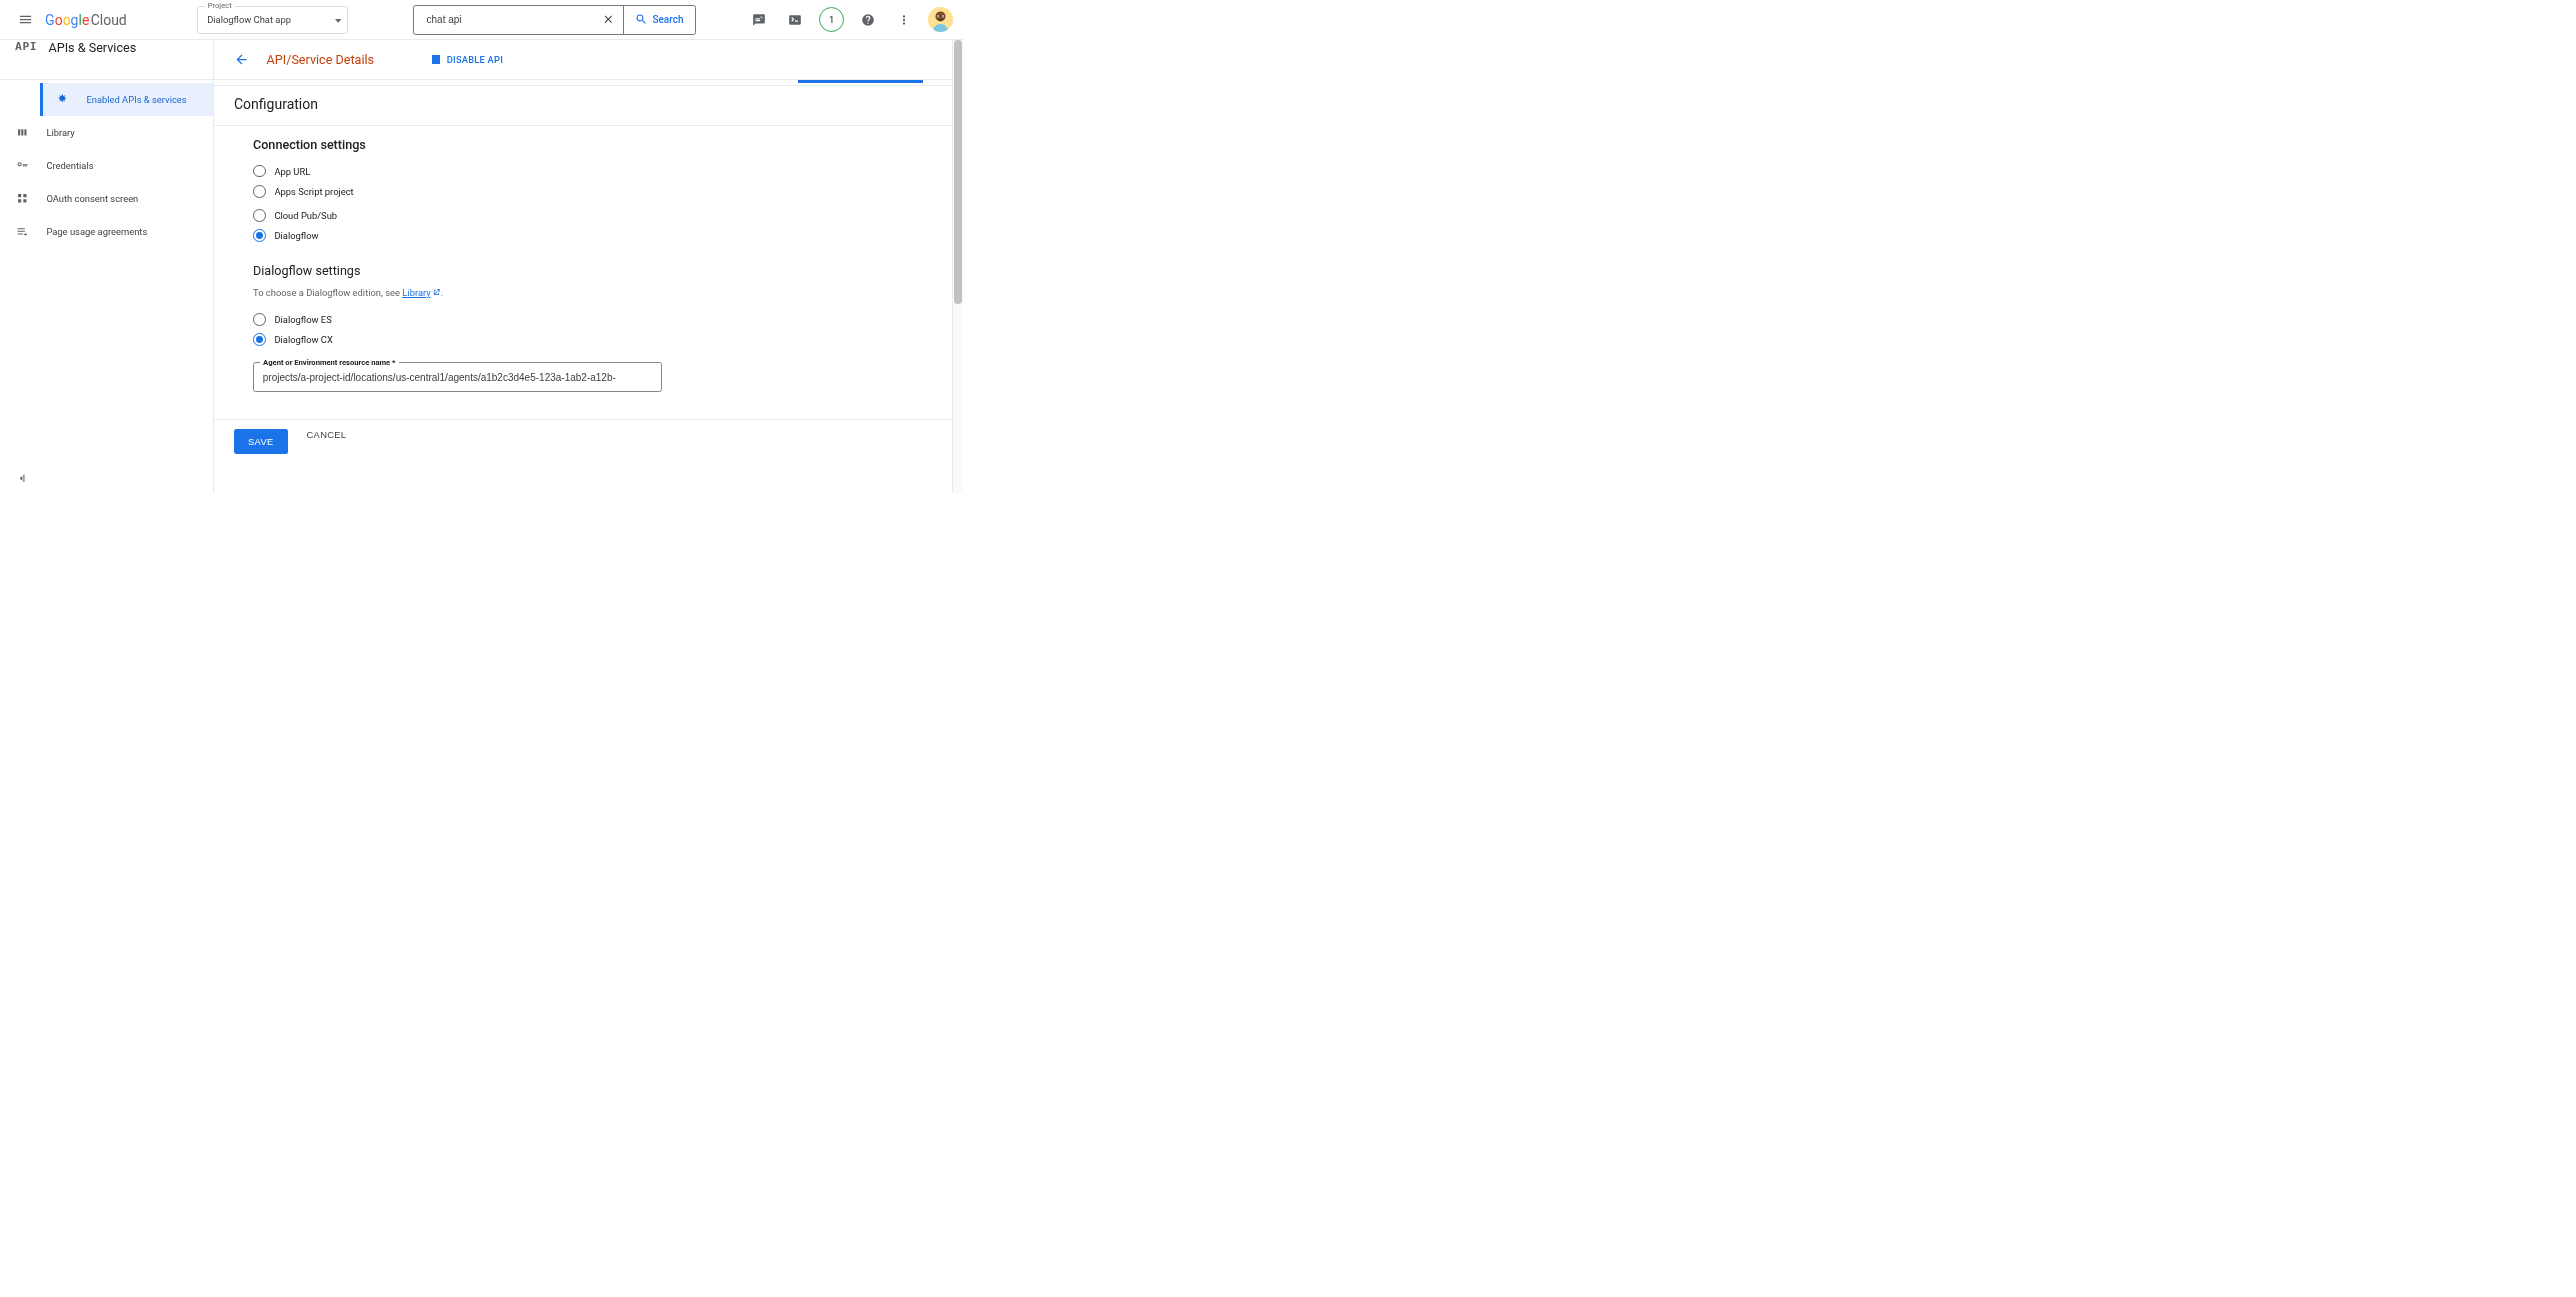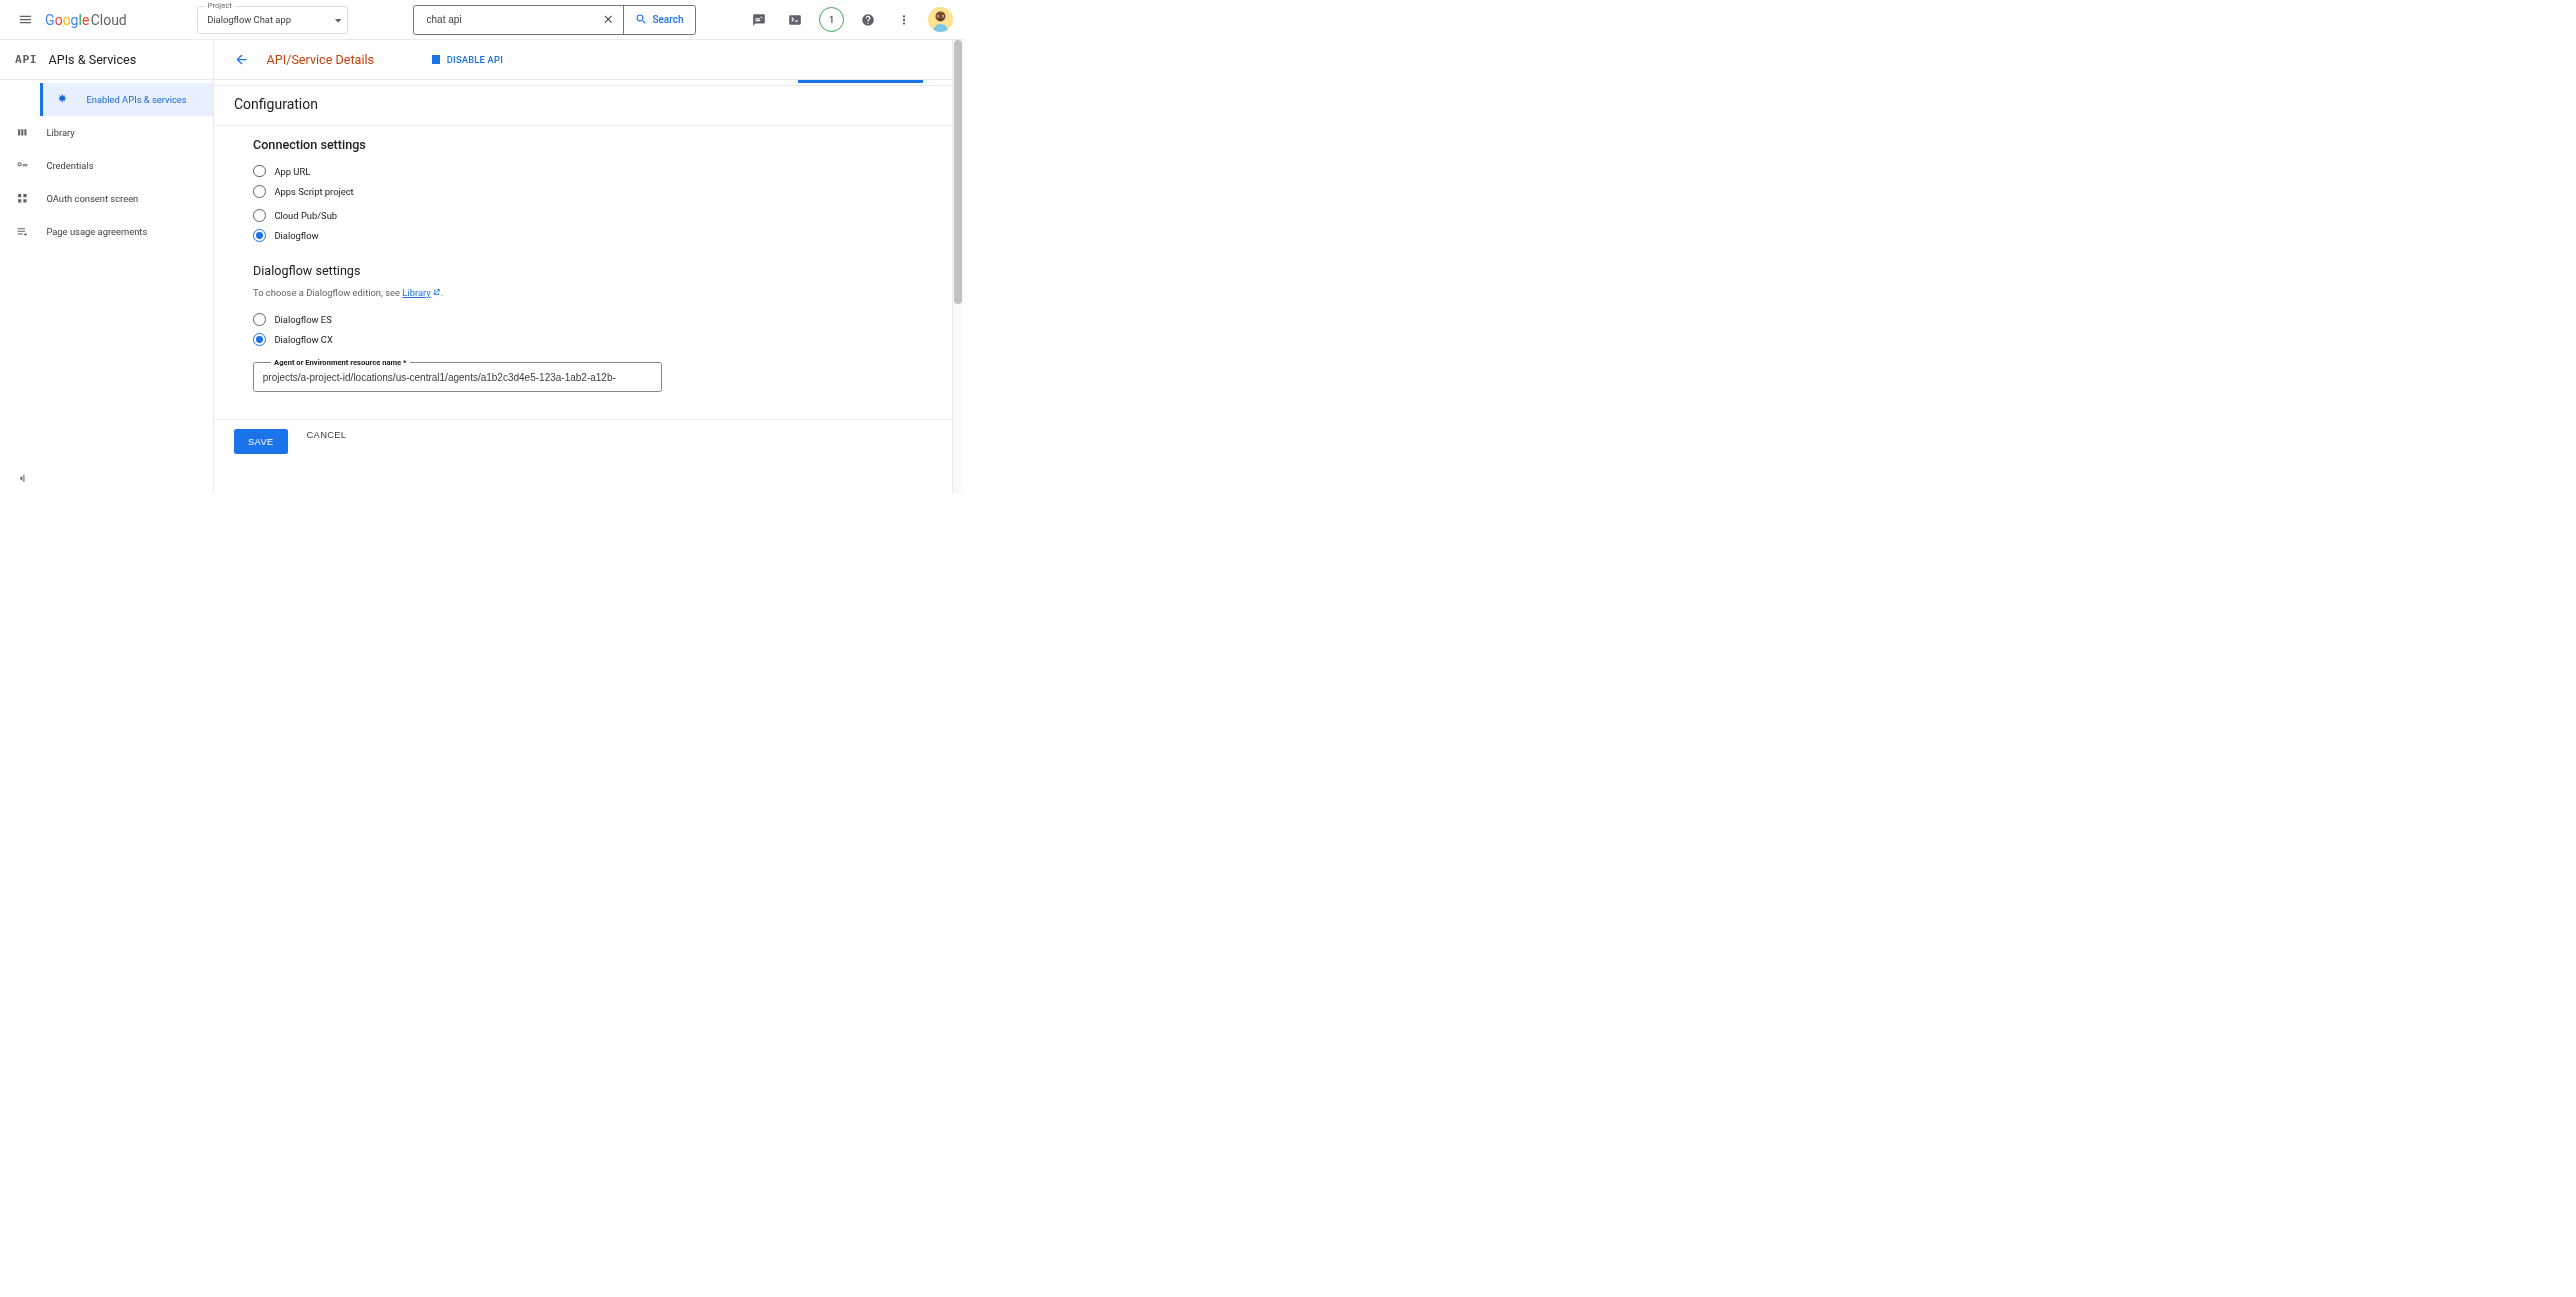--- a/index.html
+++ b/index.html
@@ -30,21 +30,21 @@
 .icon-btn svg { width:14px; height:14px; fill:#5f6368; }
 .badge-circle { width:25px; height:25px; border:1.3px solid #34a853; border-radius:50%; display:flex; align-items:center; justify-content:center; color:#202124; font-size:9.4px; cursor:pointer; }
 .avatar { width:25px; height:25px; border-radius:50%; background:#fde293; display:flex; align-items:center; justify-content:center; overflow:hidden; cursor:pointer; }
 .avatar svg { width:25px; height:25px; }
 
 
 .body { flex:1; display:flex; min-height:0; }
 
 
 .sidebar { width: 214px; border-right:0.6px solid #e8eaed; display:flex; flex-direction:column; }
-.sidebar-header { height:40px; display:flex; align-items:center; gap:11.3px; padding:0 15px; border-bottom:0.6px solid #e8eaed; }
+.sidebar-header { height:40px; display:flex; align-items:flex-start; gap:11.3px; padding:0 15px; border-bottom:0.6px solid #e8eaed; }
 .sidebar-header .api-glyph { font-family: monospace; font-weight:700; color:#5f6368; font-size:11.3px; letter-spacing:0.6px; }
 .sidebar-header h1 { font-size:12.6px; font-weight:400; color:#202124; }
 .nav { padding-top: 2.5px; flex:1; }
 .nav-item { height:33px; display:flex; align-items:center; gap:16.4px; padding:0 15px; cursor:pointer; color:#3c4043; position:relative; }
 .nav-item .icon { width:15px; display:flex; align-items:center; justify-content:center; }
 .nav-item .icon svg { width:12.6px; height:12.6px; fill:#5f6368; }
 .nav-item.active { background:#e8f0fe; color:#1967d2;margin-left:40px; }
 .nav-item.active::before { content:""; position:absolute; left:0; top:0; bottom:0; width:2.5px; background:#1a73e8; }
 .nav-item.active .icon svg { fill:#1967d2; }
 .nav-item span.label { font-size:9.4px; }
@@ -73,21 +73,21 @@
 .radio.checked { border-color:#1a73e8; }
 .radio.checked::after { content:""; position:absolute; inset:1.9px; background:#1a73e8; border-radius:50%; }
 .radio-row .rlabel { font-size:9.4px; color:#202124; }
 .spacer { height: 14px; }
 .hint { color:#5f6368; font-size:9.4px; margin: 0 0 10px; }
 .hint a { color:#1a73e8; text-decoration:underline; }
 .ext-icon { display:inline-block; vertical-align:middle; margin-left:1.3px; }
 .ext-icon svg { width:8.8px; height:8.8px; fill:#1a73e8; }
 
 .field { position:relative; border:0.6px solid #80868b; border-radius:2.5px; width:409px; height:30px; margin-top:12.6px; }
-.field .float-label { position:absolute; top:-5.7px; left:17px; background:#fff; padding:0 3.1px; font-size:7.6px; font-weight:700; color:#202124; }
+.field .float-label { position:absolute; top:-5.7px; left:6px; background:#fff; padding:0 3.1px; font-size:7.6px; font-weight:700; color:#202124; }
 .field input { border:none; outline:none; width:100%; height:100%; padding:0 8.8px; font-size:10px; color:#3c4043; background:transparent; }
 
 .footer-bar { border-top:0.6px solid #e8eaed; padding:8.8px 20px; display:flex; align-items:flex-start; gap:19px; margin-top:27px; }
 .btn-primary { background:#1a73e8; color:#fff; border:none; height:25px; padding:0 14px; border-radius:2.5px; font-size:9.4px; font-weight:500; letter-spacing:0.3px; cursor:pointer; }
 .btn-flat { background:none; border:none; color:#3c4043; font-size:9.4px; font-weight:500; letter-spacing:0.3px; cursor:pointer; }
 
 
 .outer-scroll { position:absolute; right:0; top:40px; bottom:0; width:11.3px; border-left:0.6px solid #e8eaed; background:#fafafa; }
 .outer-thumb1 { position:absolute; right:1.3px; width:7.6px; background:#c1c1c1; border-radius:3.8px; }
 .outer-thumb2 { position:absolute; right:2.5px; width:5px; background:#c1c1c1; border-radius:2.5px; }

